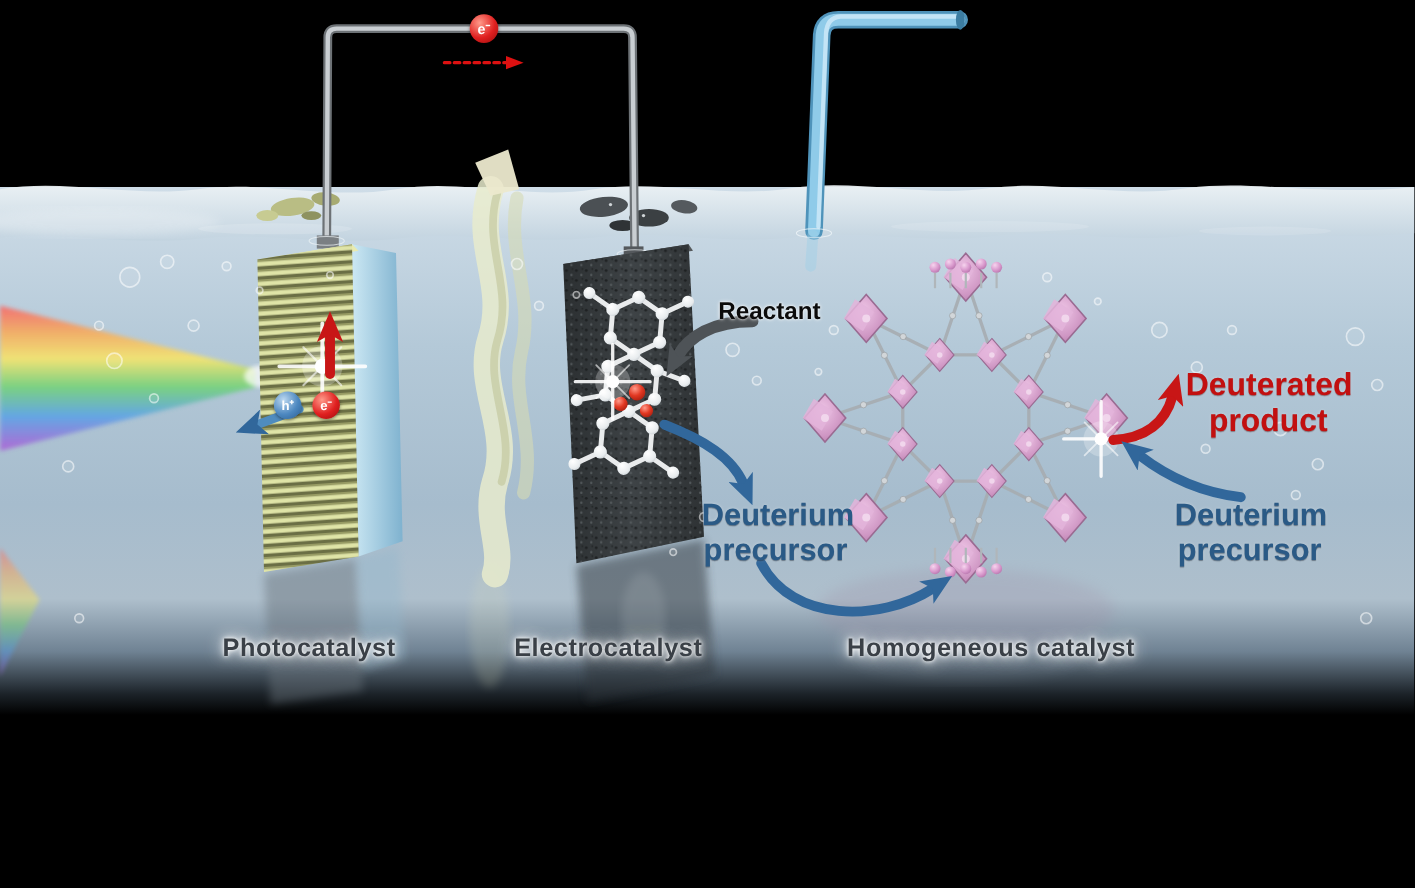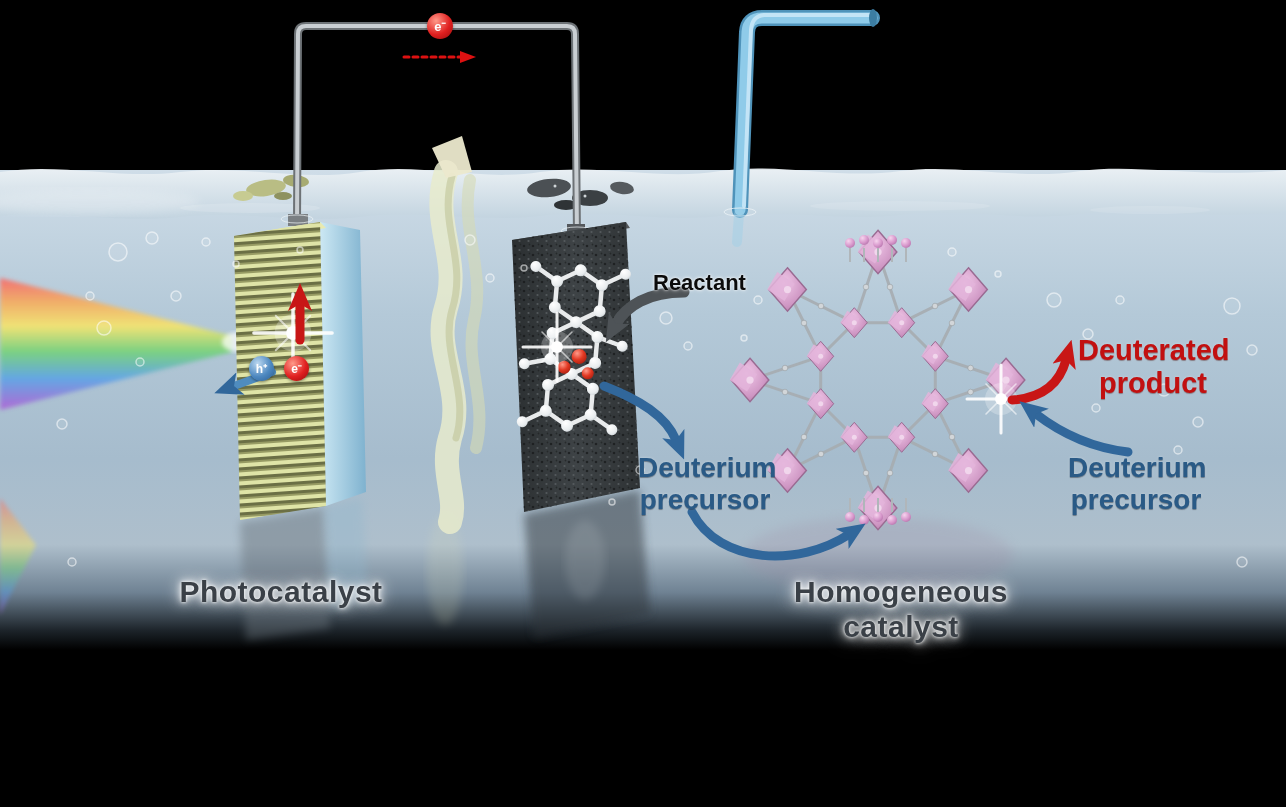--- a/index.html
+++ b/index.html
@@ -9,21 +9,21 @@
 
   .label{position:absolute;font-weight:bold;z-index:5;line-height:1.15;}
   .reactant{left:653px;top:270px;width:130px;font-size:22px;color:#0b0b0b;
             text-shadow:0 0 4px rgba(255,255,255,.75),0 0 2px rgba(255,255,255,.9);}
   .precursor{color:#2a5a86;font-size:28px;text-align:center;
              text-shadow:0 1px 1px rgba(10,25,40,.45),0 0 3px rgba(255,255,255,.35);}
   .precursor-left{left:638px;top:452px;width:134px;}
   .precursor-right{left:1068px;top:452px;width:136px;}
   .product{left:1078px;top:334px;width:150px;font-size:29px;color:#c21010;text-align:center;
            text-shadow:0 1px 1px rgba(60,0,0,.4),0 0 3px rgba(255,255,255,.35);}
-  .cat-label{font-size:30px;letter-spacing:.5px;color:#3a4047;text-align:center;
+  .cat-label{font-size:23px;letter-spacing:.5px;color:#3a4047;text-align:center;
              text-shadow:0 0 3px #fff,0 0 7px rgba(255,255,255,.95),0 0 14px rgba(255,255,255,.85),0 0 20px rgba(255,255,255,.6);}
   .cat-photo{left:178px;top:575px;width:206px;}
   .cat-electro{left:445px;top:575px;width:216px;}
   .cat-homo{left:752px;top:575px;width:298px;}
 
   .badge{position:absolute;border-radius:50%;color:#fff;font-weight:bold;z-index:6;
          display:flex;align-items:center;justify-content:center;
          box-shadow:0 1px 3px rgba(0,0,0,.45);}
   .badge.red{background:radial-gradient(circle at 35% 30%, #ff9a8a, #e02020 55%, #970a0a);}
   .badge.blue{background:radial-gradient(circle at 35% 30%, #bcd8f0, #4d88c0 55%, #2a5d92);}
@@ -377,20 +377,21 @@
 <div class="label reactant">Reactant</div>
 
 <div class="label precursor precursor-left">Deuterium precursor</div>
 
 <div class="label precursor precursor-right">Deuterium precursor</div>
 
 <div class="label product">Deuterated product</div>
 
 <div class="label cat-label cat-photo">Photocatalyst</div>
 
+<div class="label cat-label cat-electro">Electrocatalyst</div>
 
 <div class="label cat-label cat-homo">Homogeneous catalyst</div>
 
 <div class="badge red badge-circuit">e⁻</div>
 
 <div class="badge blue badge-hole">h⁺</div>
 
 <div class="badge red badge-electron">e⁻</div>
 
 </div>

